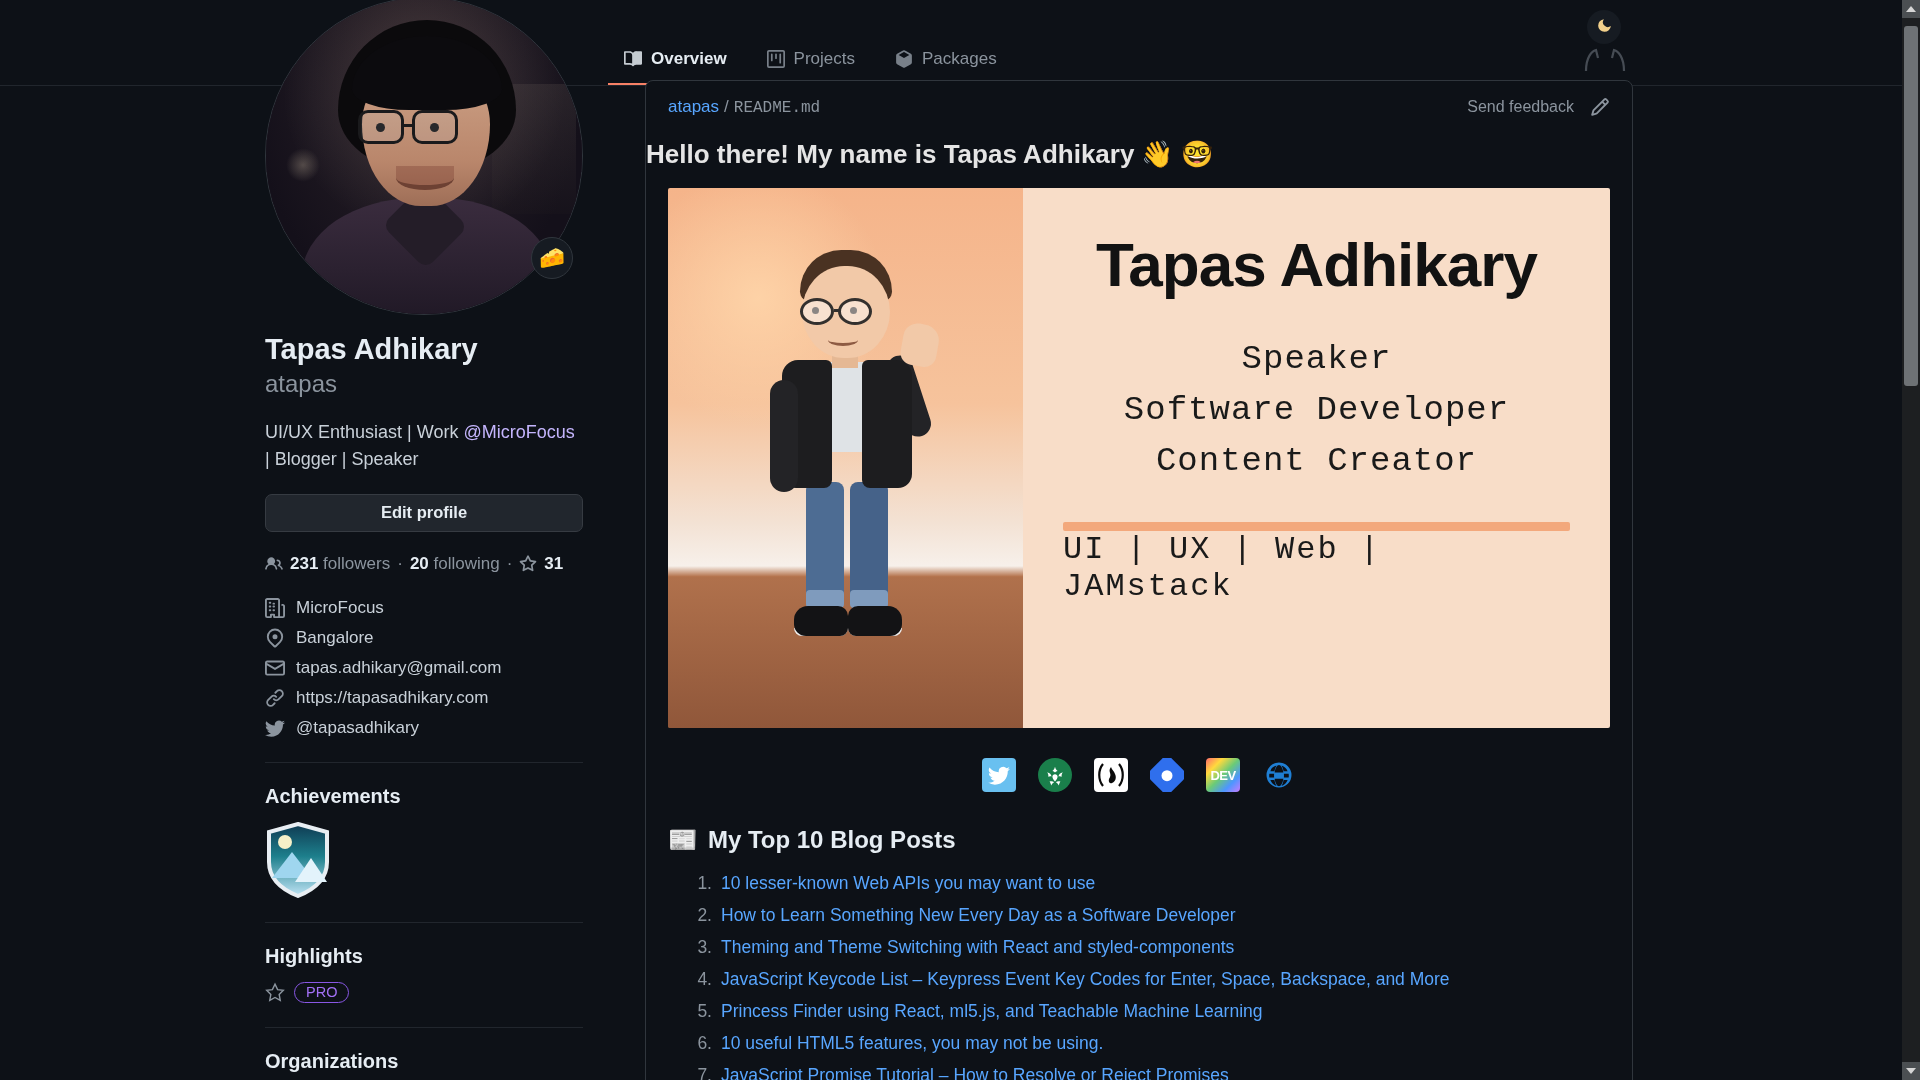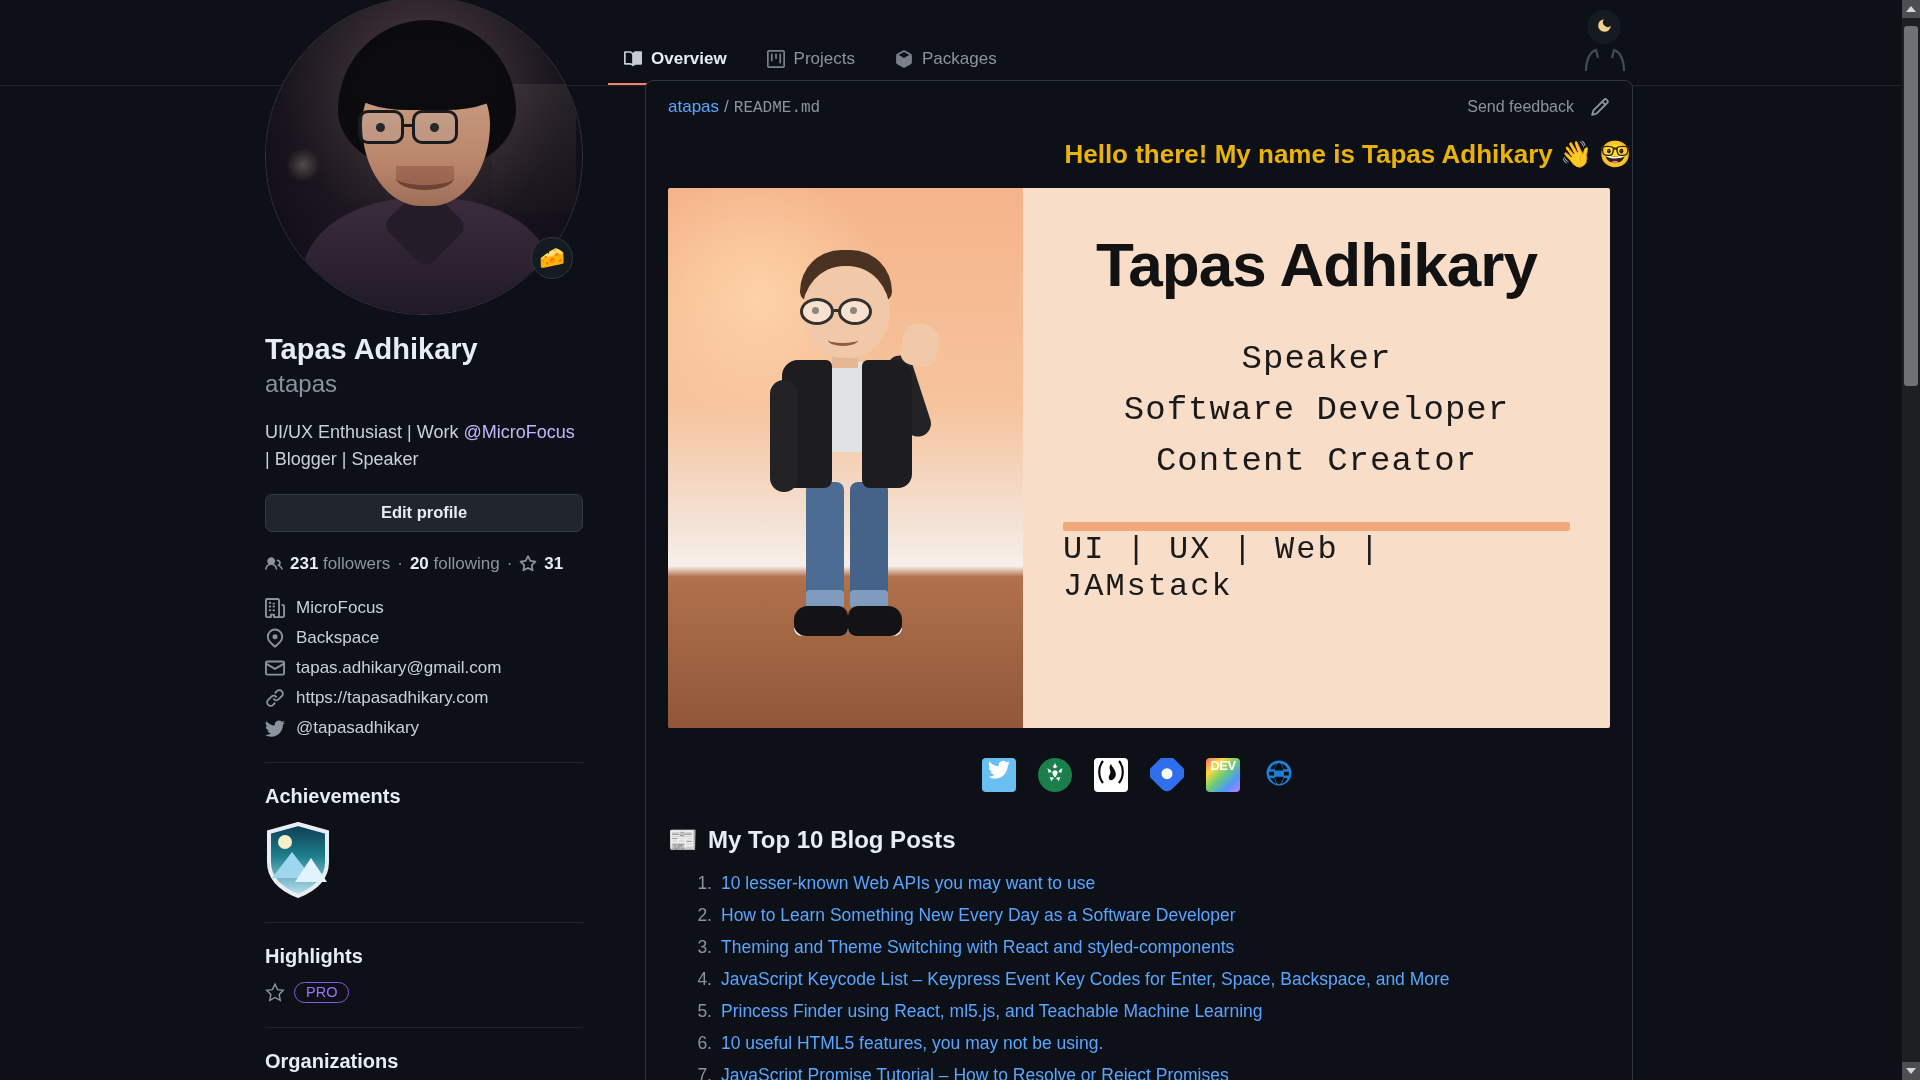--- a/index.html
+++ b/index.html
@@ -182,21 +182,21 @@
   .crumb { font-size: 17px; color: #8b949e; }
   .crumb .owner { color: #58a6ff; cursor: pointer; }
   .crumb .sep { margin: 0 5px; color: #8b949e; }
   .crumb .file { font-family: "Liberation Mono", monospace; color: #8b949e; font-size: 16px; }
   .head-right { display: flex; align-items: center; gap: 16px; }
   .feedback { font-size: 16px; color: #8b949e; cursor: pointer; }
   .pencil { width: 20px; height: 20px; display: inline-flex; cursor: pointer; }
   .pencil svg { width: 20px; height: 20px; fill: #8b949e; }
 
   .readme-title {
-    text-align: right; font-size: 26px; font-weight: 600; color: #eab308;
+    text-align: left; font-size: 26px; font-weight: 600; color: #e5e5e5;
     padding: 14px 0 18px 0;
   }
 
   
   .banner {
     margin: 0 22px; height: 540px; display: flex;
     border-radius: 2px; overflow: hidden;
   }
   .banner-left {
     width: 355px; position: relative;
@@ -241,21 +241,21 @@
   }
   .b-name { font-size: 62px; font-weight: 700; color: #121212; letter-spacing: -1px; line-height: 1; }
   .b-roles { margin-top: 44px; display: flex; flex-direction: column; align-items: center; gap: 13px; }
   .b-role { font-family: "Liberation Mono", monospace; font-size: 34px; color: #1a1a1a; letter-spacing: 1px; }
   .b-rule { margin-top: 42px; width: 100%; max-width: 528px; height: 9px; background: #f3a87c; border-radius: 2px; }
   .b-tags { font-family: "Liberation Mono", monospace; font-size: 32px; color: #1a1a1a; letter-spacing: 2px; }
 
   
   .social-row { display: flex; justify-content: center; gap: 22px; margin: 30px 0 0 0; }
   .s-ico { width: 34px; height: 34px; border-radius: 4px; cursor: pointer; position: relative; overflow: hidden;
-           display: flex; align-items: flex-start; justify-content: center; }
+           display: flex; align-items: center; justify-content: center; }
   .s-twitter { background: #69c0f0; }
   .s-twitter svg { width: 22px; height: 22px; fill: #fff; }
   .s-hashnode { background: #1a7f4b; border-radius: 50%; }
   .s-hashnode svg { width: 26px; height: 26px; fill: #fff; }
   .s-fb { background: #ffffff; }
   .s-fb svg { width: 30px; height: 28px; }
   .s-blue { background: transparent; }
   .s-blue .dia { width: 30px; height: 30px; background: #2f6fed; transform: rotate(45deg); border-radius: 7px;
                  display: flex; align-items: center; justify-content: center; }
   .s-blue .dia i { display: block; width: 11px; height: 11px; background: #fff; border-radius: 50%; transform: rotate(-45deg); }
@@ -406,21 +406,21 @@
             </svg>
         </span>
         <span class="lnk">MicroFocus</span>
       </div>
       <div class="drow">
         <span class="dico">
           <svg viewBox="0 0 16 16">
               <path d="M11.536 3.464a5 5 0 010 7.072L8 14.07l-3.536-3.535a5 5 0 117.072-7.072v.001zm1.06 8.132a6.5 6.5 0 10-9.192 0l3.535 3.536a1.5 1.5 0 002.122 0l3.535-3.536zM8 9a2 2 0 100-4 2 2 0 000 4z"></path>
             </svg>
         </span>
-        <span>Backspace</span>
+        <span>Bangalore</span>
       </div>
       <div class="drow">
         <span class="dico">
           <svg viewBox="0 0 16 16">
               <path d="M1.75 2h12.5c.966 0 1.75.784 1.75 1.75v8.5A1.75 1.75 0 0114.25 14H1.75A1.75 1.75 0 010 12.25v-8.5C0 2.784.784 2 1.75 2zM1.5 12.251c0 .138.112.25.25.25h12.5a.25.25 0 00.25-.25V5.809L8.38 9.395a.75.75 0 01-.76 0L1.5 5.809v6.442zm13-8.181v-.32a.25.25 0 00-.25-.25H1.75a.25.25 0 00-.25.25v.32L8 7.88l6.5-3.81z"></path>
             </svg>
         </span>
         <span class="lnk">tapas.adhikary@gmail.com</span>
       </div>
       <div class="drow">

